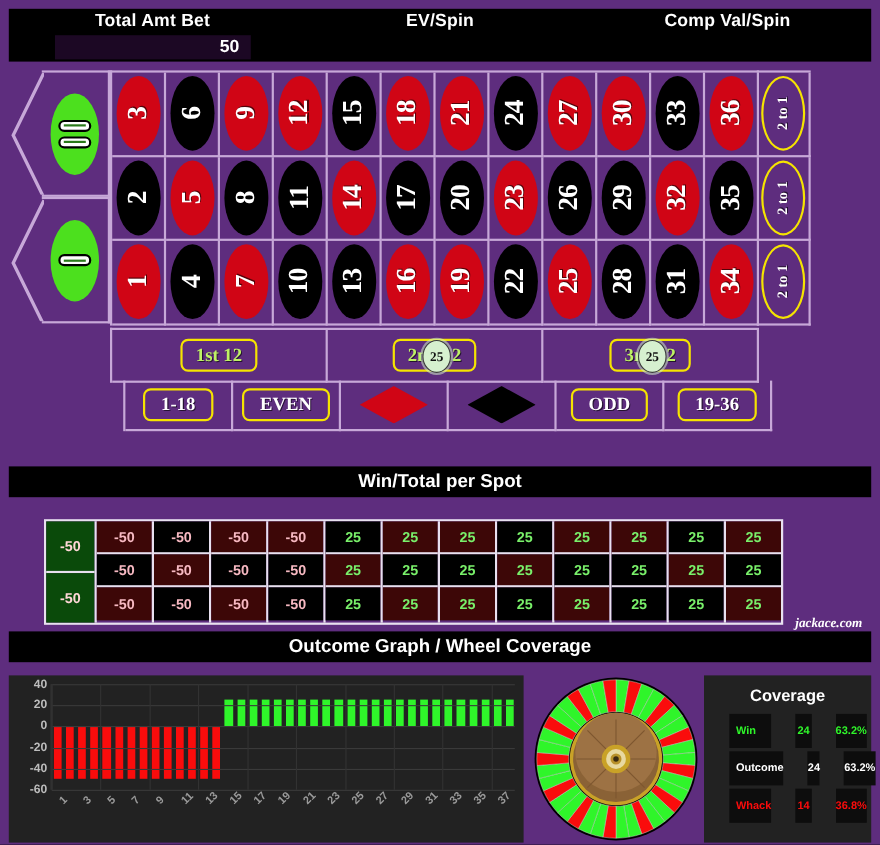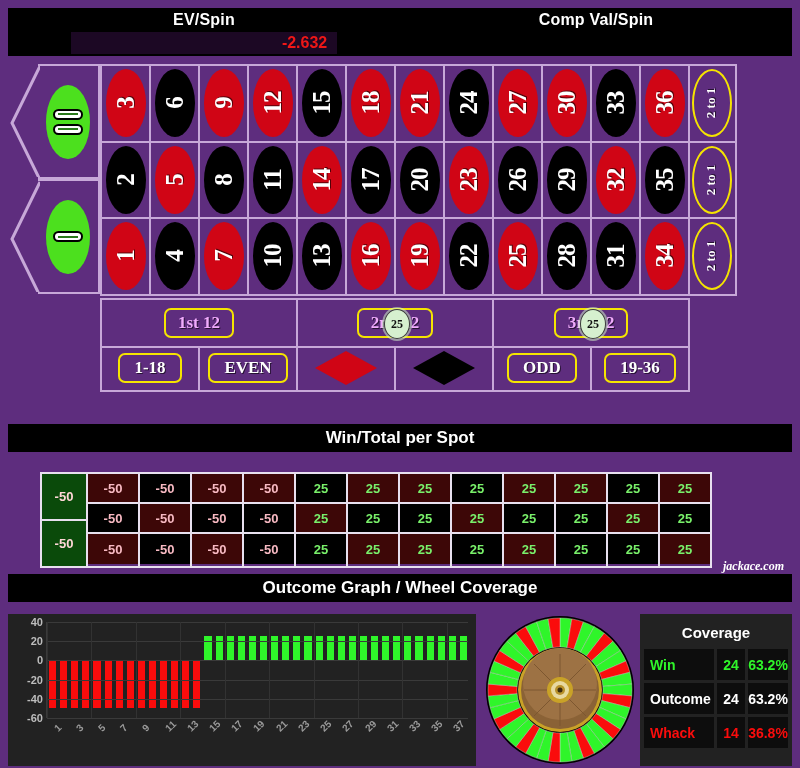--- a/index.html
+++ b/index.html
@@ -119,27 +119,27 @@
     grid-template-rows: 48px;
     border-left: 2px solid #c7a8d8; border-top: 2px solid #c7a8d8;
   }
   .doz-cell {
     border-right: 2px solid #c7a8d8; border-bottom: 2px solid #c7a8d8;
     display: flex; align-items: center; justify-content: center;
     position: relative;
   }
   .pill {
     border: 2px solid #f5e400; border-radius: 7px;
-    padding: 3px 12px; color: #f0abfc; font-weight: bold; font-size: 17px;
+    padding: 3px 12px; color: #bef264; font-weight: bold; font-size: 17px;
     font-family: "Liberation Serif", serif;
     text-shadow: 1px 1px 0 rgba(0,0,0,.6);
   }
   
   .outside {
-    position: absolute; left: 92px; top: 286px;
+    position: absolute; left: 104px; top: 286px;
     display: grid; grid-template-columns: repeat(6, 98px);
     grid-template-rows: 46px;
     border-left: 2px solid #c7a8d8;
   }
   .out-cell {
     border-right: 2px solid #c7a8d8; border-bottom: 2px solid #c7a8d8;
     display: flex; align-items: center; justify-content: center;
   }
   .pill2 {
     border: 2px solid #f5e400; border-radius: 7px;
@@ -247,40 +247,43 @@
     background: #222; padding: 4px;
   }
   .cov-title {
     color: #fff; font-size: 15px; font-weight: bold; text-align: center;
     padding: 6px 0 8px;
   }
   .cov-table { display: flex; flex-direction: column; gap: 3px; }
   .cov-row { display: flex; gap: 3px; height: 31px; }
   .cov-c {
     background: #0d0d0d; display: flex; align-items: center;
-    font-size: 14px; font-weight: bold;
+    font-size: 10px; font-weight: bold; margin-left: 19px;
   }
   .cov-c.name { width: 70px; padding-left: 6px; }
   .cov-c.num { width: 28px; justify-content: center; }
   .cov-c.pct { flex: 1; justify-content: center; }
   .g { color: #2ff52a; }
   .w { color: #fff; }
   .r { color: #fa0c0c; }
 </style>
 </head>
 <body>
 
 <div class="page">
 
   <div class="stats-bar">
     <div class="stat">
+      <div class="stat-label">Total Amt Bet</div>
+      <div class="stat-valbox">
+        <span class="stat-value">50</span>
+      </div>
+    </div>
+    <div class="stat">
       <div class="stat-label">EV/Spin</div>
-      <div class="stat-valbox">
-        <span class="stat-value neg">-2.632</span>
-      </div>
     </div>
     <div class="stat">
       <div class="stat-label">Comp Val/Spin</div>
     </div>
   </div>
 
   <div class="board">
 
     <div class="zero-col">
       <div class="zero-cell top">

